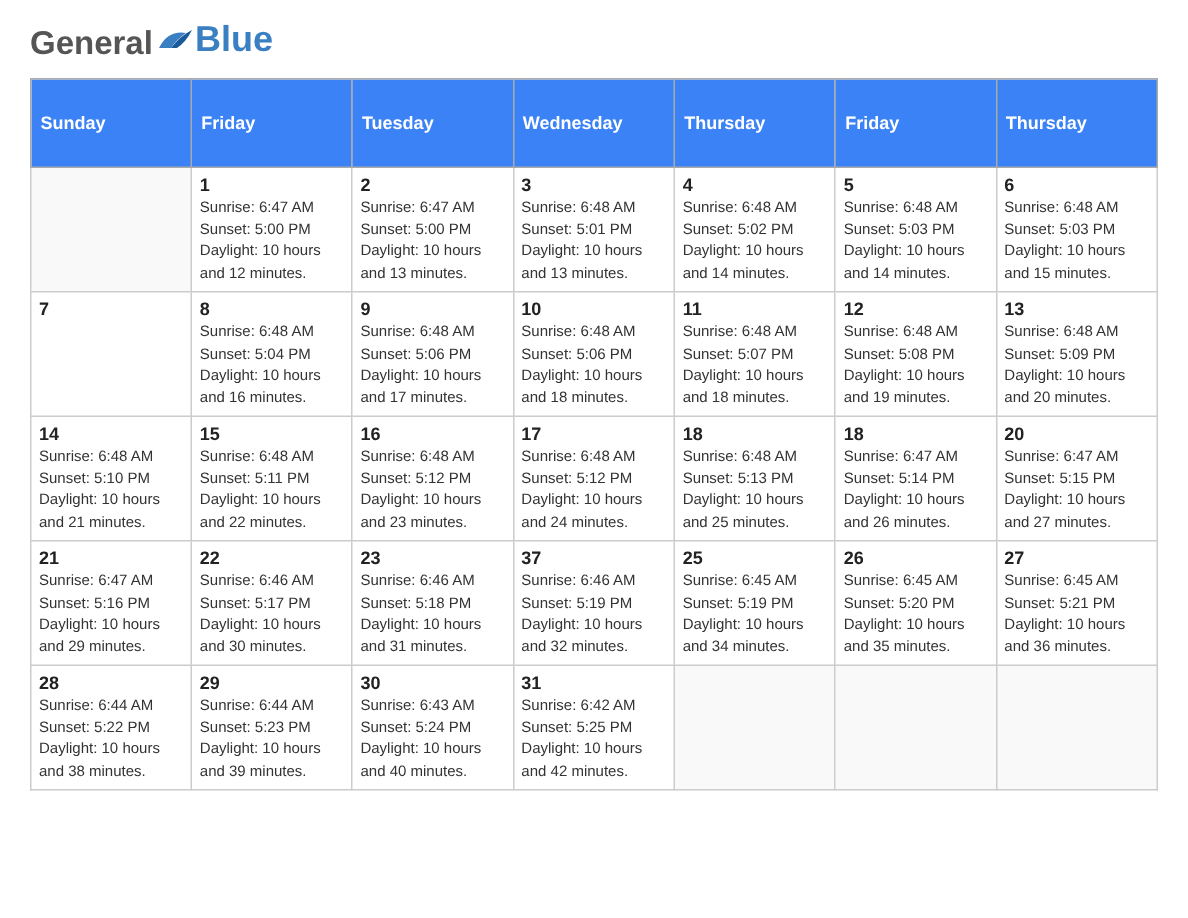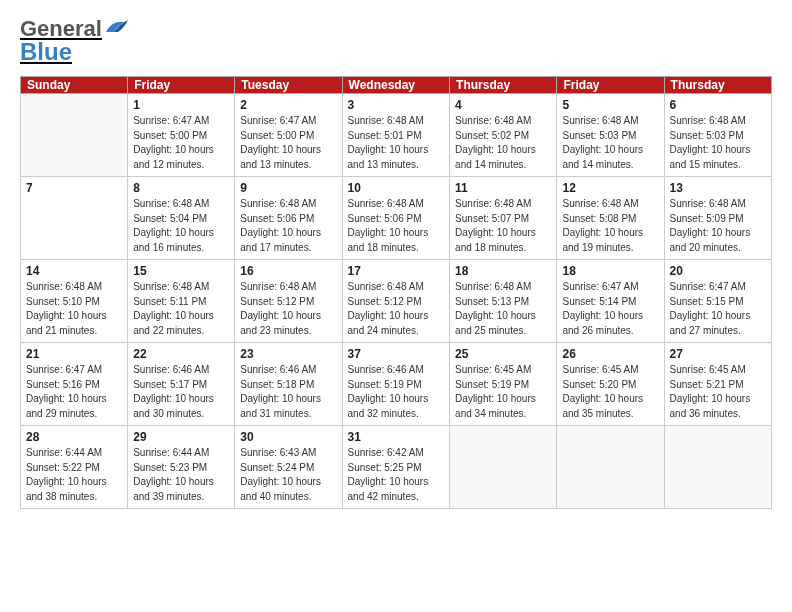--- a/index.html
+++ b/index.html
@@ -14,23 +14,21 @@
       padding: 16px 20px 10px 20px;
     }
     .header {
       display: flex;
       justify-content: space-between;
       align-items: flex-start;
       margin-bottom: 10px;
     }
     .logo {
       display: flex;
-      flex-direction: column;
-      align-items: flex-start;
-      text-decoration: underline;
+      align-items: center;
     }
     .logo-row {
       display: flex;
       align-items: center;
     }
     .title-block {
       text-align: right;
     }
     .month-title {
       font-size: 30px;
@@ -42,24 +40,24 @@
       font-size: 14px;
       color: #555;
       font-style: italic;
     }
     .calendar {
       width: 100%;
       border-collapse: collapse;
       font-size: 10.5px;
     }
     .calendar th {
-      background-color: #b91c1c;
+      background-color: #3b82f6;
       color: #fff;
       text-align: left;
-      padding: 1px 6px;
+      padding: 22px 6px;
       font-size: 12px;
       font-weight: bold;
       border: 1px solid #aaa;
     }
     .calendar td {
       border: 1px solid #ccc;
       vertical-align: top;
       padding: 4px 5px;
       width: 108px;
       height: 82px;

